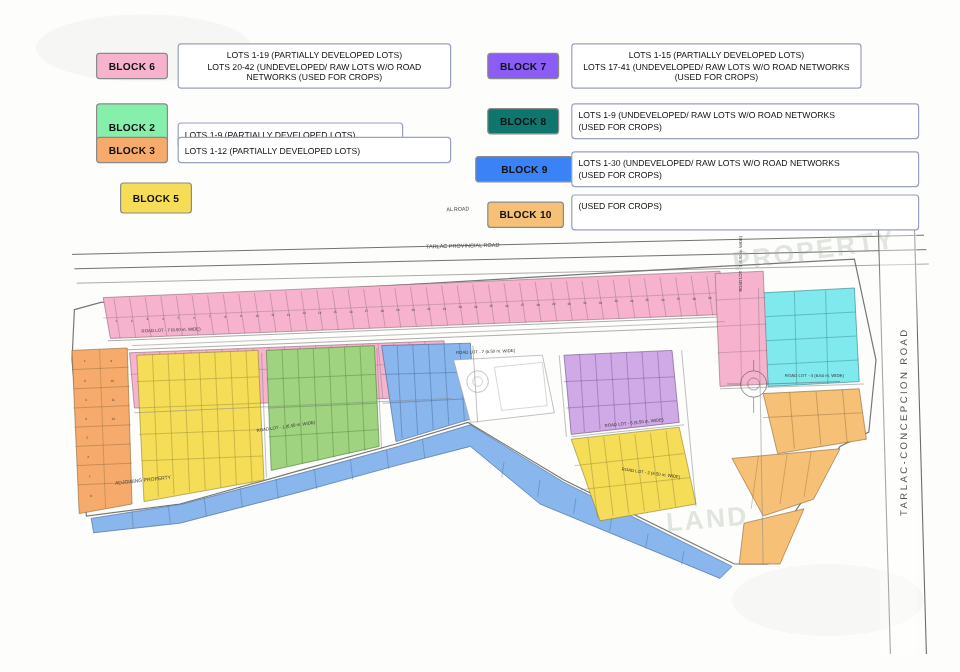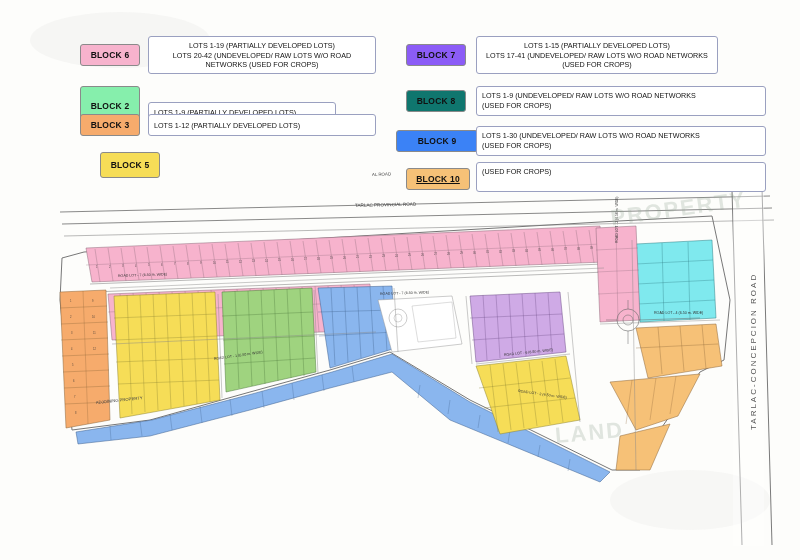--- a/index.html
+++ b/index.html
@@ -467,19 +467,19 @@
       <div>LOTS 1-9 (UNDEVELOPED/ RAW LOTS W/O ROAD NETWORKS</div>
       <div>(USED FOR CROPS)</div>
     </div>
 
     <div class="chip" style="left:396px; top:130px; width:82px; height:22px; background:#3b82f6;">BLOCK 9</div>
     <div class="note" style="left:476px; top:126px; width:290px; height:30px;">
       <div>LOTS 1-30 (UNDEVELOPED/ RAW LOTS W/O ROAD NETWORKS</div>
       <div>(USED FOR CROPS)</div>
     </div>
 
-    <div class="chip" style="left:406px; top:168px; width:64px; height:22px; background:#f6c177;text-decoration:underline;">BLOCK 10</div>
+    <div class="chip" style="left:406px; top:168px; width:64px; height:22px; background:#f6c177;">BLOCK 10</div>
     <div class="note" style="left:476px; top:162px; width:290px; height:30px;">
       <div>(USED FOR CROPS)</div>
     </div>
 
   </div>
 </div>
 
 </body></html>

